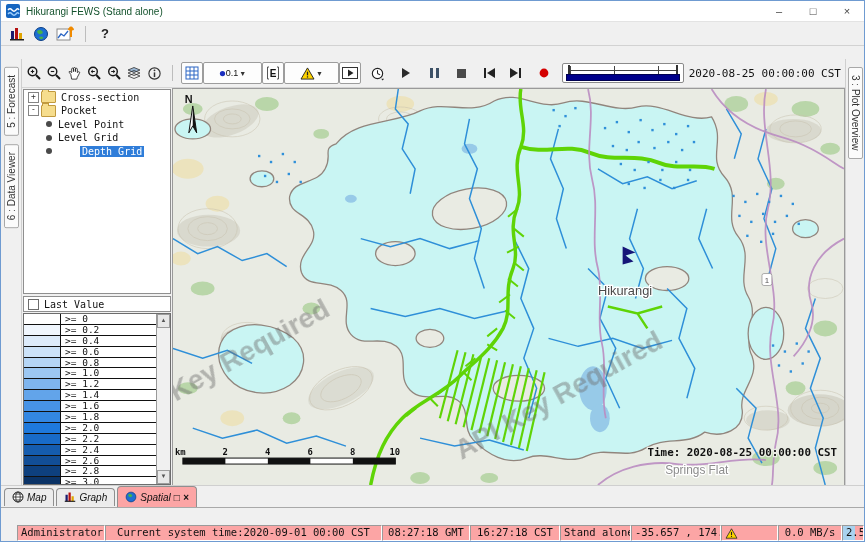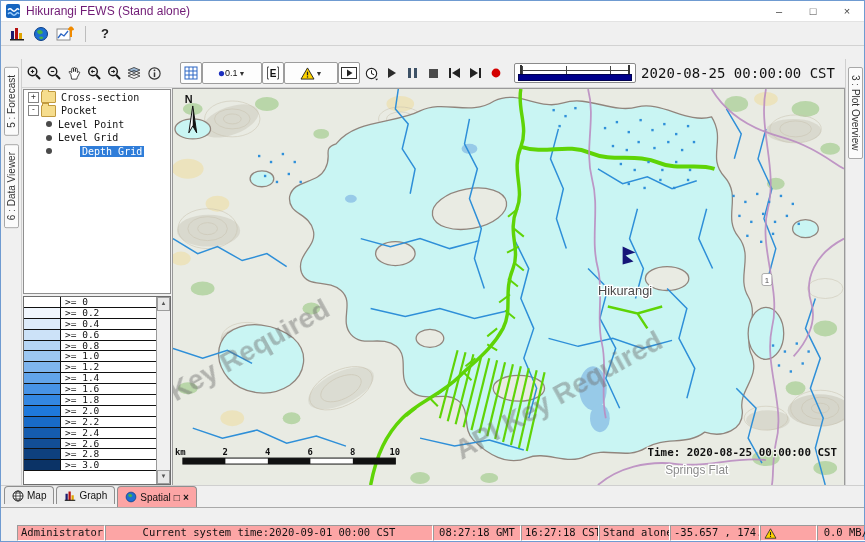--- a/index.html
+++ b/index.html
@@ -3,21 +3,21 @@
 <meta charset="utf-8">
 <style>
   html,body{margin:0;padding:0;}
   body{width:865px;height:542px;position:relative;font-family:"Liberation Sans",sans-serif;background:#f0f0f0;overflow:hidden;}
   .mono{font-family:"DejaVu Sans Mono",monospace;}
   .window{position:absolute;inset:0;border:1px solid #6f9bd1;box-sizing:border-box;background:#f0f0f0;}
 
   
   .titlebar{height:20px;background:#ffffff;display:flex;align-items:center;border-bottom:1px solid #e3e3e3;}
   .title-icon{width:14px;height:14px;margin:0 6px 0 5px;}
-  .title-text{font-size:12px;color:#701a75;flex:1;}
+  .title-text{font-size:10px;color:#14532d;flex:1;}
   .win-btn{width:34px;height:19px;display:flex;align-items:center;justify-content:center;font-size:11px;color:#444;}
 
   
   .menubar{height:17px;display:flex;align-items:center;background:#f0f0f0;font-size:12px;color:#111;}
   .menu-item{padding:0 8px;}
 
   
   .toolbar1{height:23px;display:flex;align-items:center;background:#f0f0f0;border-bottom:1px solid #d2d2d2;padding-left:4px;}
   .tb1{width:24px;height:20px;display:flex;align-items:center;justify-content:center;}
   .tsep{width:1px;height:16px;background:#bdbdbd;margin:0 8px;}
@@ -38,21 +38,21 @@
   .tb.raised{border:1px solid #9d9d9d;background:#fdfdfd;border-radius:2px;}
   .tb.wide{width:auto;padding:0 15px;}
   .caret{font-size:7px;color:#333;margin-left:1px;}
   .scale-txt{font-size:9px;color:#111;}
   .timeline{flex:1;height:18px;border:1px solid #8a8a8a;background:#fff;margin:0 5px 0 8px;position:relative;border-radius:2px;min-width:120px;}
   .tl-line{position:absolute;top:6px;left:7px;right:7px;height:1px;background:#444;}
   .tl-ticks{position:absolute;top:2px;left:7px;right:7px;height:9px;
      background:repeating-linear-gradient(90deg,#444 0 1px,transparent 1px 44px);}
   .tl-end{position:absolute;top:1px;width:2px;height:11px;background:#333;}
   .tl-bar{position:absolute;left:3px;right:3px;bottom:1px;height:5px;background:#00008b;border:1px solid #000050;}
-  .tl-date{font-size:14px;color:#111;white-space:nowrap;margin-right:8px;}
+  .tl-date{font-size:11px;color:#111;white-space:nowrap;margin-right:2px;}
 
   
   .panels{flex:1;display:flex;min-height:0;}
   .leftpanel{width:148px;flex:none;display:flex;flex-direction:column;background:#f0f0f0;padding:1px;}
   .treebox{height:203px;background:#fff;border:1px solid #8f8f8f;overflow:hidden;font-size:10px;}
   .trow{display:flex;align-items:center;height:12.5px;margin-top:1px;white-space:nowrap;}
   .expander{width:9px;height:9px;border:1px solid #848484;background:#fff;font-size:8px;line-height:7px;text-align:center;margin:0 2px 0 4px;color:#333;flex:none;}
   .folder{width:13px;height:10px;background:#f6dd8d;border:1px solid #c19a3f;border-radius:1px;margin-right:3px;flex:none;position:relative;}
   .folder:before{content:"";position:absolute;top:-3px;left:0;width:5px;height:2px;background:#f6dd8d;border:1px solid #c19a3f;border-bottom:none;}
   .bullet{width:6px;height:6px;border-radius:50%;background:#4a4a4a;margin:0 4px 0 22px;flex:none;}
@@ -68,21 +68,21 @@
   .lswatch{width:36px;flex:none;border-right:1px solid #111;}
   .llabel{flex:1;font-size:9.5px;line-height:10px;color:#111;padding-left:4px;font-family:"DejaVu Sans Mono",monospace;}
   .lscroll{position:absolute;top:0;right:0;bottom:0;width:13px;background:#f0f0f0;border-left:1px solid #999;display:flex;flex-direction:column;justify-content:space-between;}
   .sbtn{height:12px;border:1px solid #9d9d9d;background:#e8e8e8;font-size:6px;color:#555;text-align:center;line-height:11px;}
 
   .mapwrap{flex:1;position:relative;border:1px solid #9a9a9a;min-width:0;background:#e9ebe3;}
   .mapwrap svg{display:block;width:100%;height:100%;}
 
   
   .bottombar{position:absolute;left:0;right:0;bottom:16px;height:39px;background:#f0f0f0;border-top:1px solid #cfcfcf;}
-  .btabs{display:flex;align-items:flex-start;height:21px;padding-left:3px;border-bottom:1px solid #a9a9a9;}
+  .btabs{display:flex;align-items:center;height:21px;padding-left:3px;border-bottom:1px solid #a9a9a9;font-style:italic;}
   .btab{height:17px;border:1px solid #8f8f8f;border-bottom:none;border-radius:4px 4px 0 0;background:#ececec;display:flex;align-items:center;gap:3px;padding:0 7px;font-size:10px;color:#111;margin-right:2px;}
   .btab.active{height:20px;background:#fca5a5;}
   .tab-glyph{font-size:10px;color:#111;font-weight:bold;}
   .logsrow{height:17px;display:flex;align-items:center;padding-left:3px;}
   .logs-btn{border:1px solid #8f8f8f;border-radius:3px;background:#f4f4f4;font-size:10px;padding:0 6px;height:13px;line-height:13px;color:#111;}
 
   
   .statusbar{position:absolute;left:16px;right:0;bottom:0;height:16px;display:flex;background:#fca5a5;text-align:center;}
   .seg{border:1px solid;border-color:#9a9a9a #ffffff #ffffff #9a9a9a;font-size:10.5px;line-height:13px;color:#111;padding:0 3px;white-space:nowrap;overflow:hidden;box-sizing:border-box;flex:none;position:relative;}
   .seg .fill{position:absolute;inset:0;width:58%;background:#a9d2ef;z-index:0;}
@@ -305,20 +305,24 @@
               <span class="bullet"></span>
               <span class="tlabel">Level Grid</span>
             </div>
             <div class="trow">
               <span class="bullet"></span>
               <span class="tlabel sel">Depth Grid</span>
             </div>
           </div>
 
           <div class="legendbox">
+            <div class="legend-head mono">
+              <span class="chk"></span>
+              <span>Last Value</span>
+            </div>
             <div class="legend-table">
               <div class="legend-rows">
 
                   <div class="lrow">
                     <span class="lswatch" style="background: rgb(255, 255, 255);"></span>
                     <span class="llabel">&gt;= 0</span>
                   </div>
 
                   <div class="lrow">
                     <span class="lswatch" style="background: rgb(240, 246, 253);"></span>
@@ -691,23 +695,23 @@
         </svg>
         <span>Spatial</span>
         <span class="tab-glyph">□</span>
         <span class="tab-glyph">×</span>
       </div>
     </div>
   </div>
 
   <div class="statusbar mono">
     <div class="seg" style="width:88px"><span>Administrator</span></div>
-    <div class="seg" style="width:328px"><span>Current system time:2020-09-01 00:00 CST</span></div>
+    <div class="seg" style="width:277px"><span>Current system time:2020-09-01 00:00 CST</span></div>
     <div class="seg" style="width:88px"><span>08:27:18 GMT</span></div>
-    <div class="seg" style="width:78px"><span>16:27:18 CST</span></div>
+    <div class="seg" style="width:90px"><span>16:27:18 CST</span></div>
     <div class="seg" style="width:71px"><span>Stand alone</span></div>
     <div class="seg" style="width:90px"><span>-35.657 , 174.199</span></div>
     <div class="seg icon-seg" style="width:57px">
       <svg width="13" height="11" viewBox="0 0 16 14">
         <path d="M8,1 L15,13 H1z" fill="#ffd400" stroke="#222" stroke-width="1"></path>
         <rect x="7.3" y="5" width="1.4" height="4" fill="#222"></rect>
           <rect x="7.3" y="10" width="1.4" height="1.4" fill="#222"></rect>
       </svg>
     </div>
     <div class="seg" style="width:64px"><span>0.0 MB/s</span></div>

